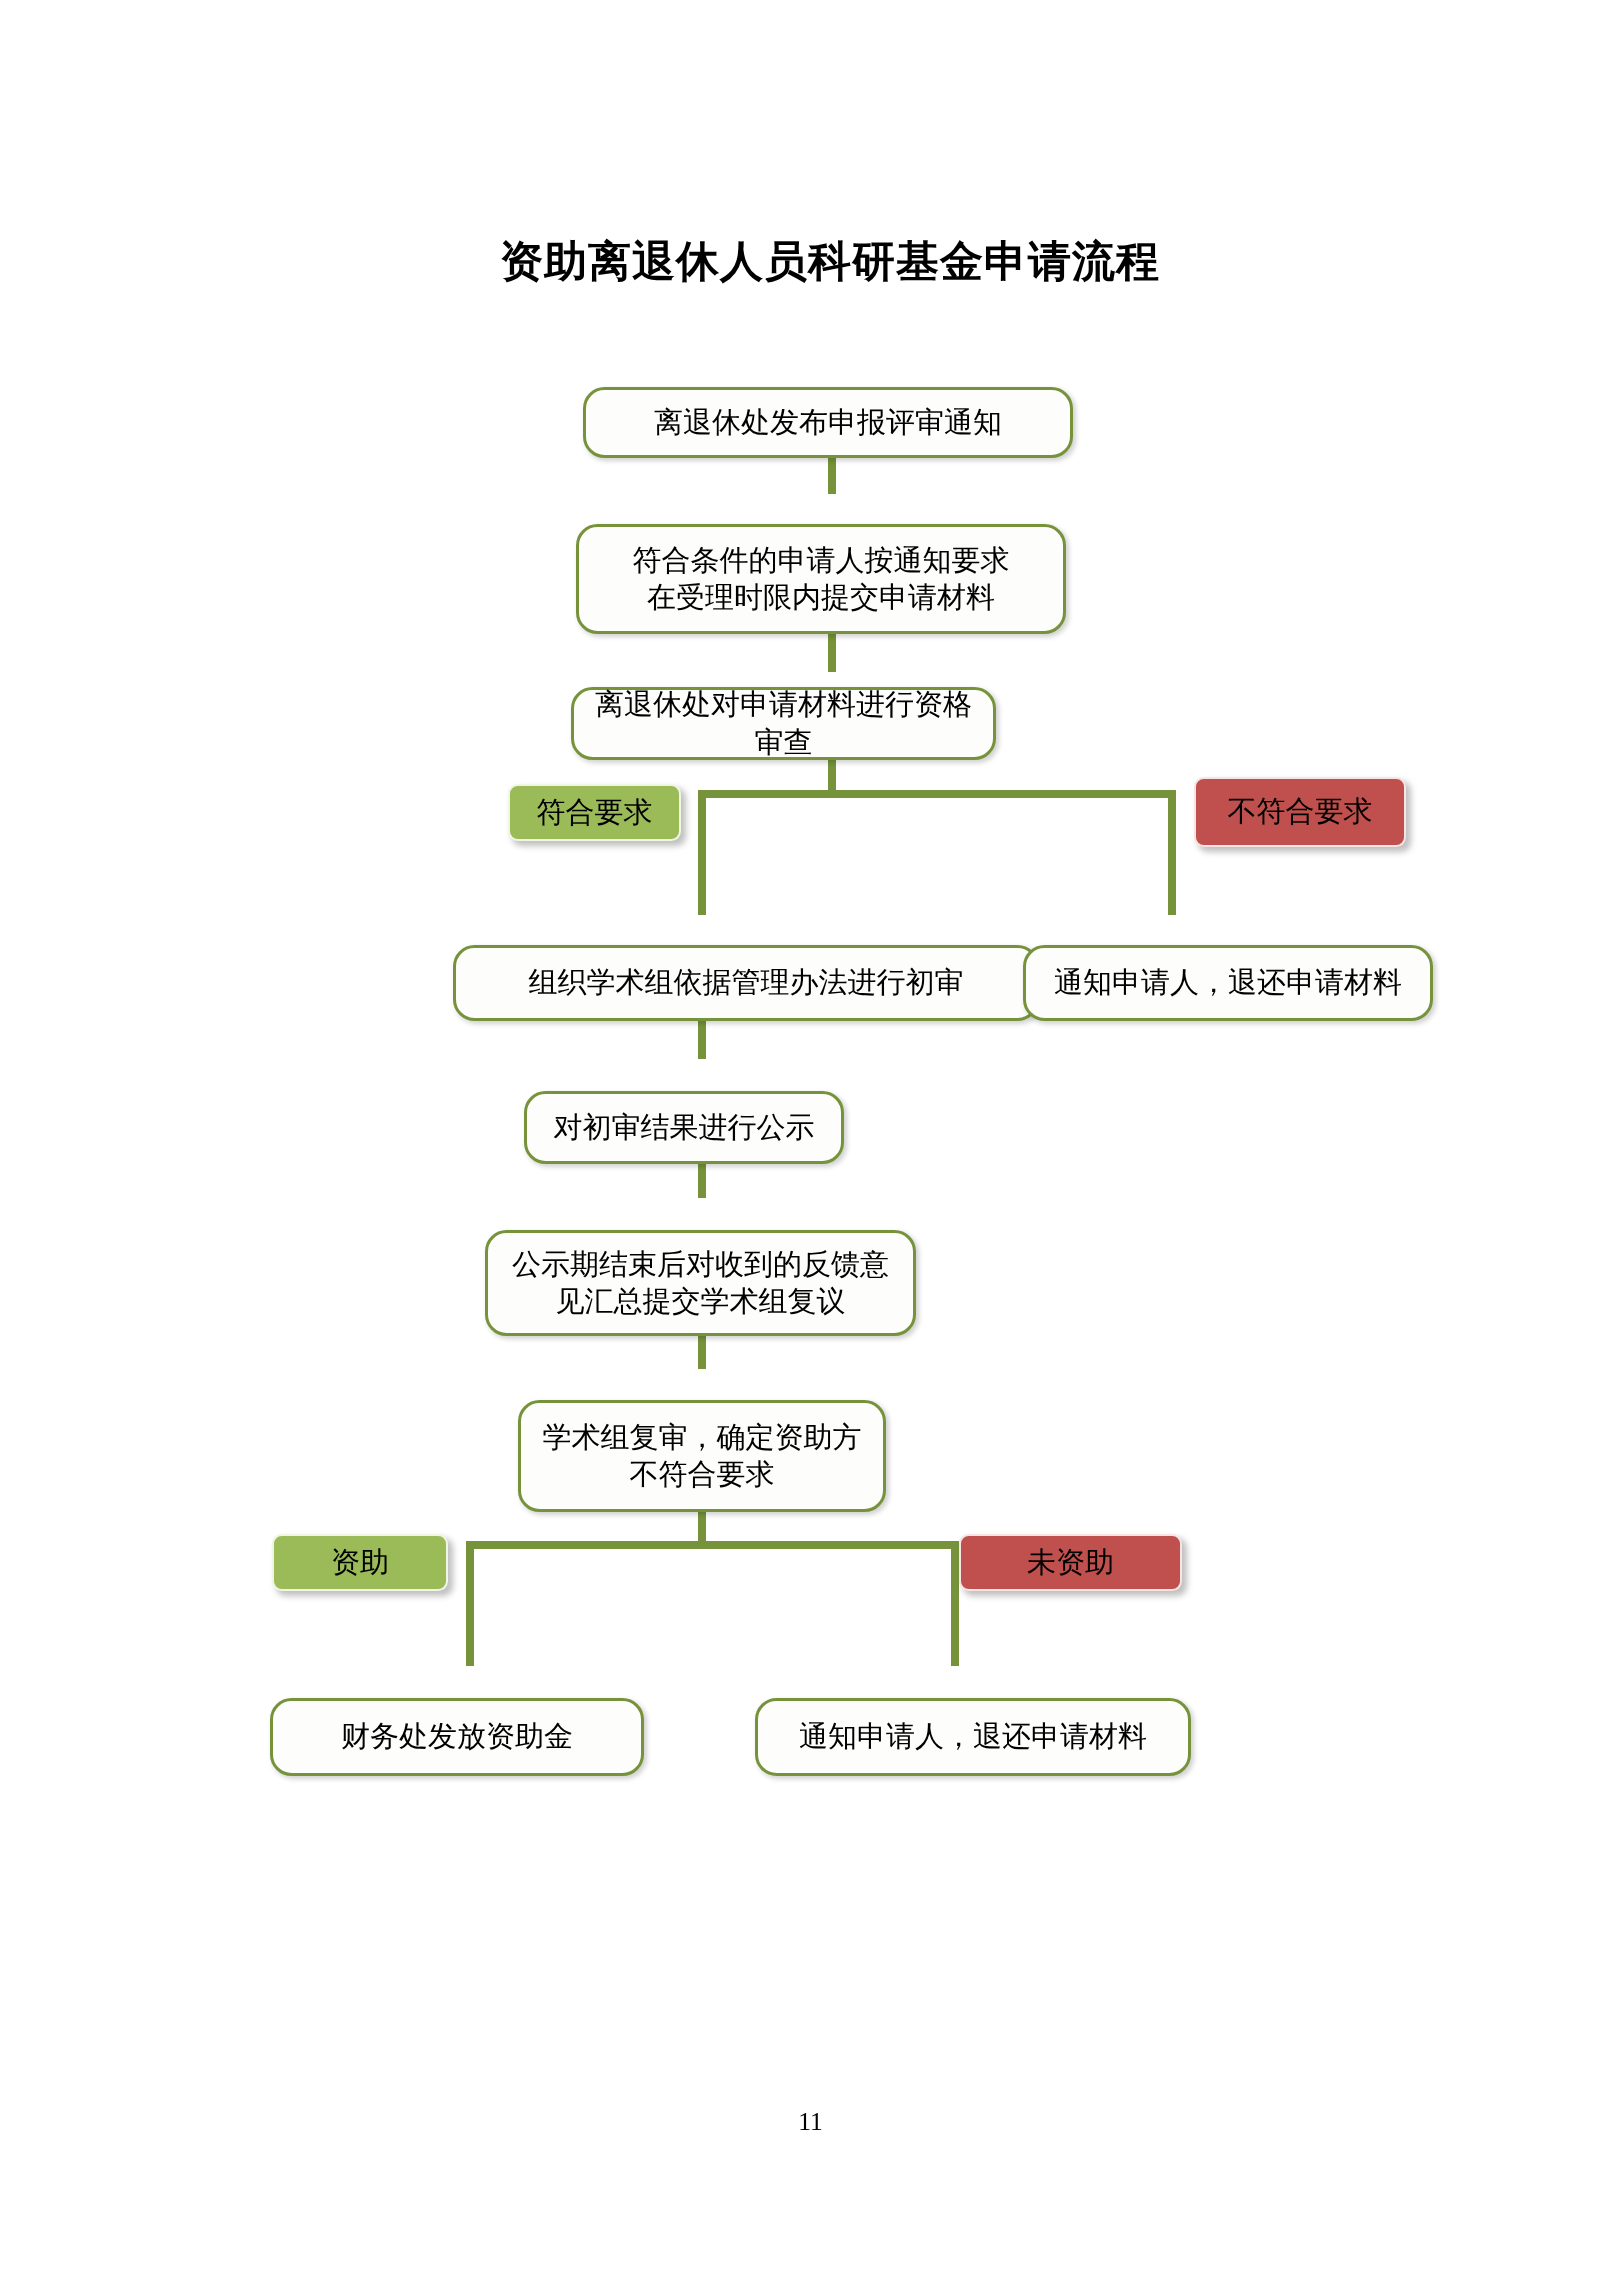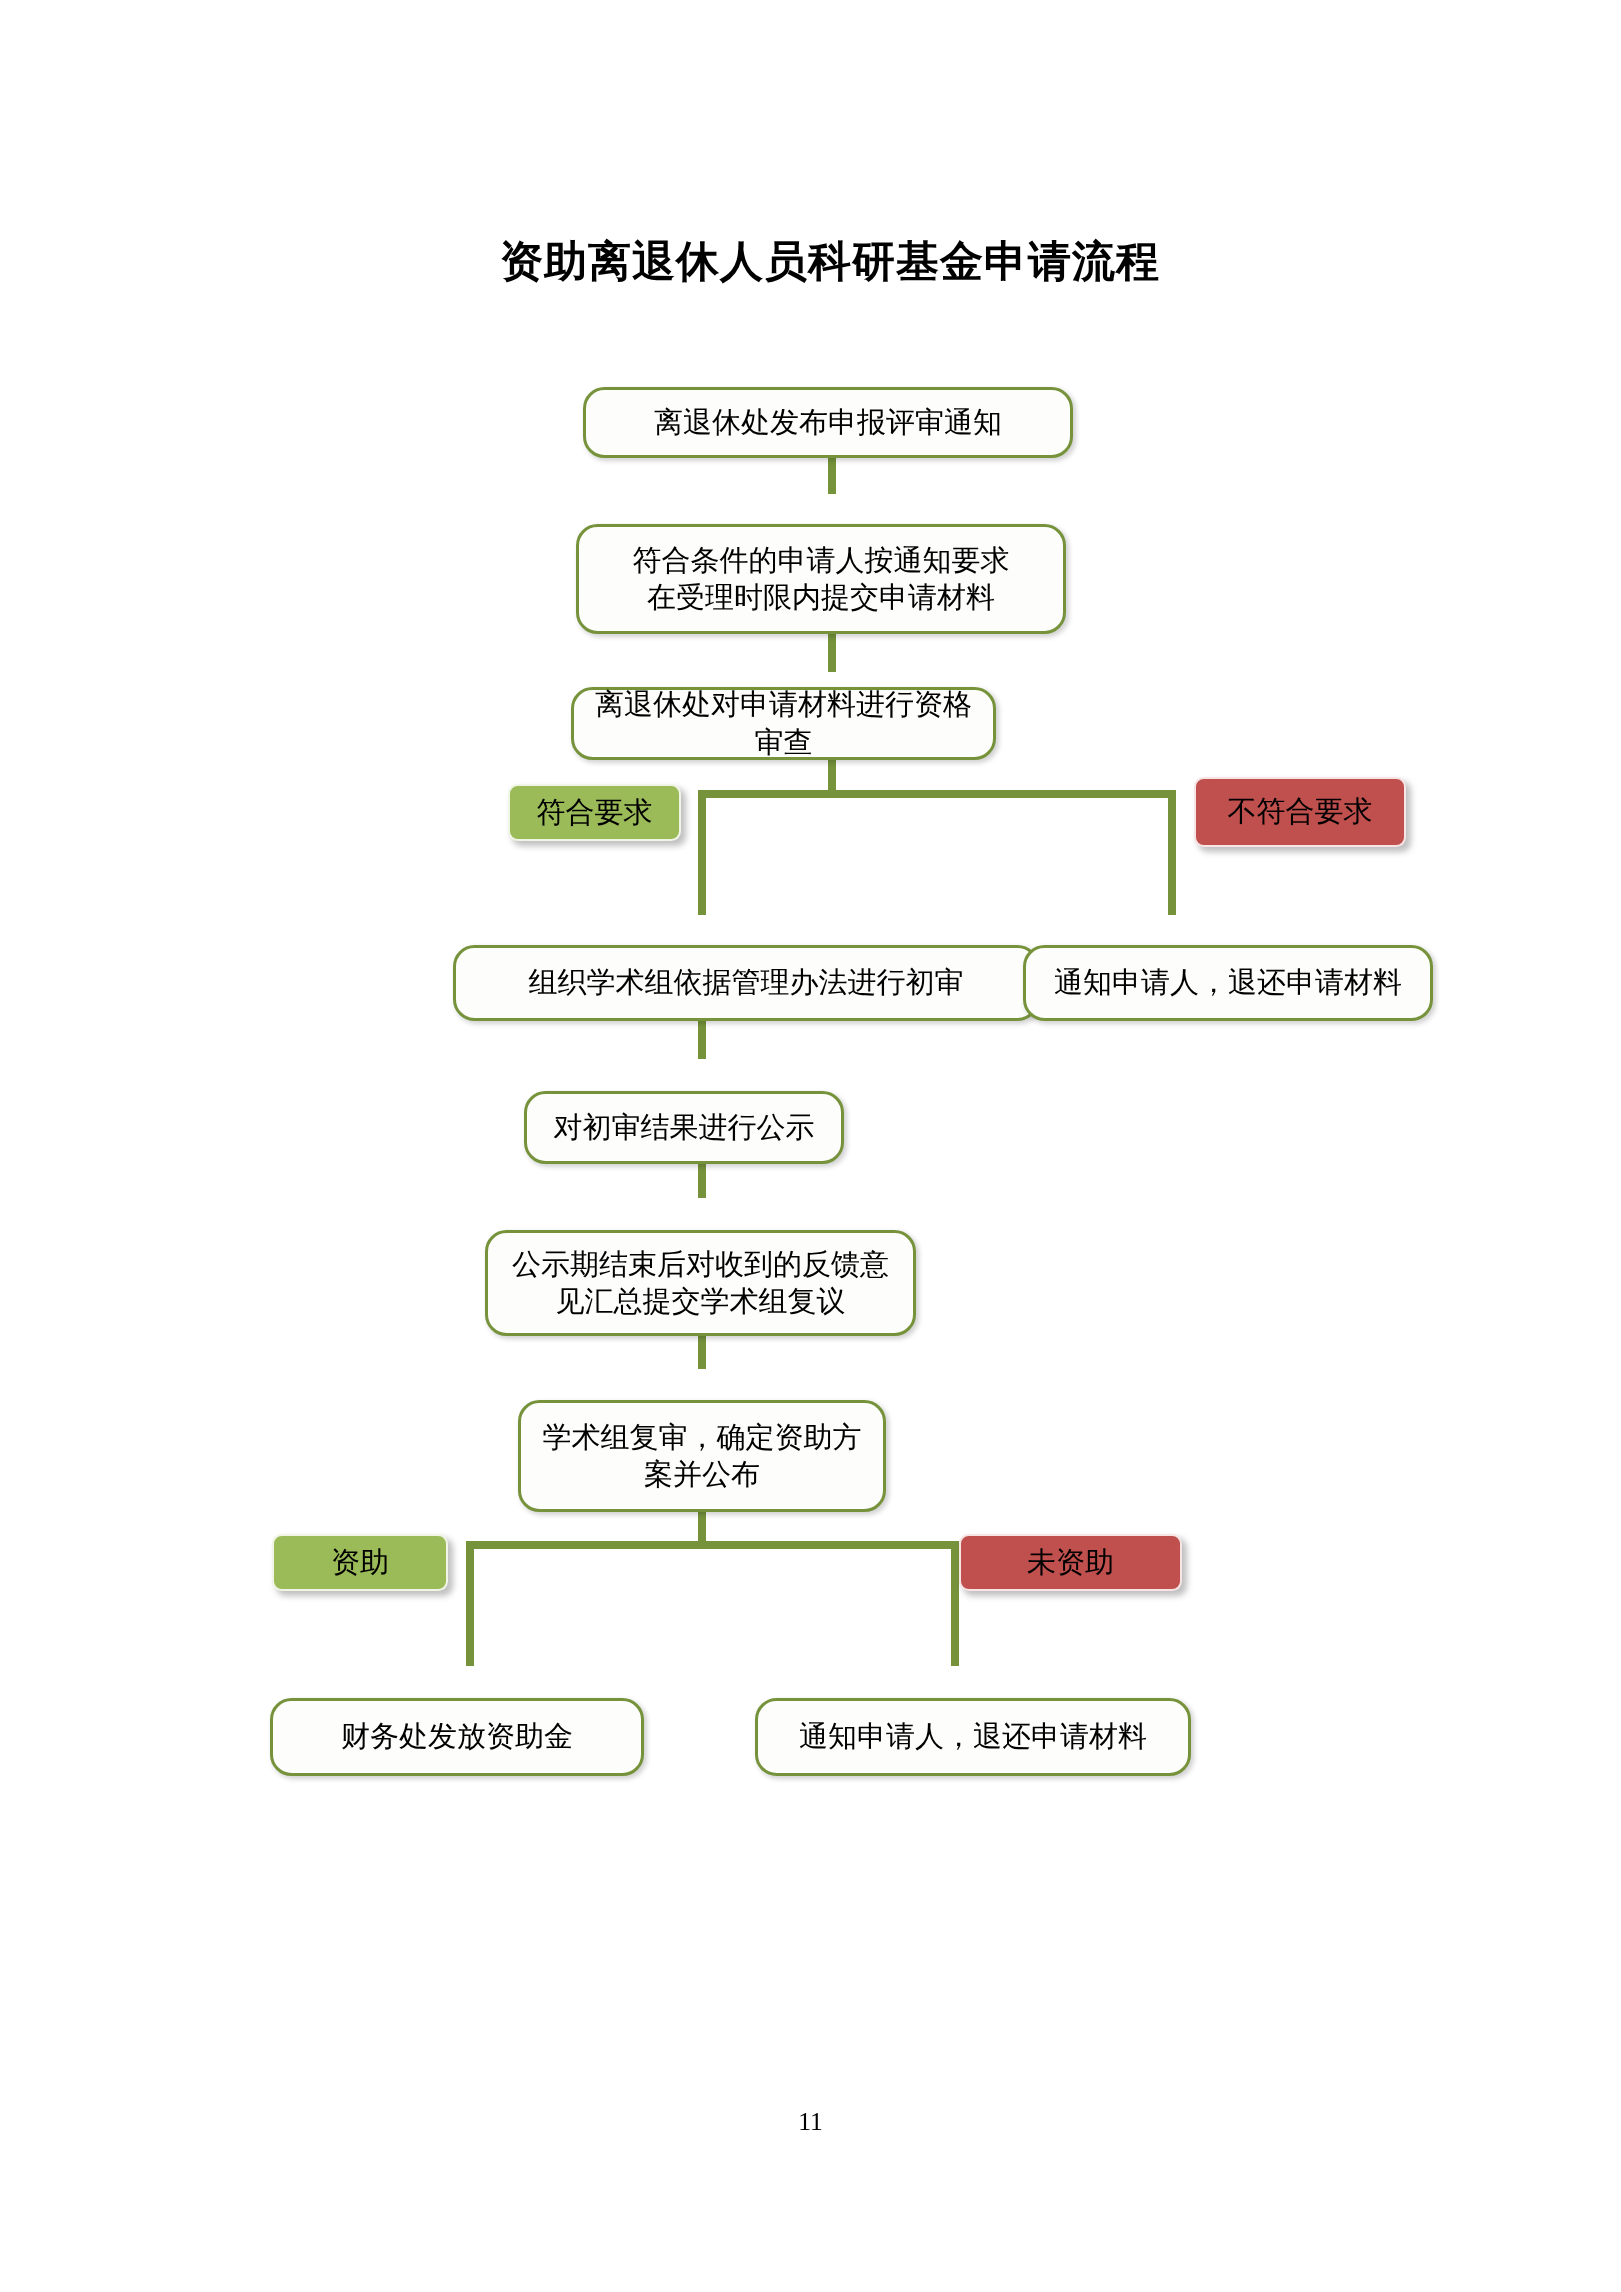--- a/index.html
+++ b/index.html
@@ -153,21 +153,21 @@
     <span class="node-text">对初审结果进行公示</span>
   </div>
 
   <div class="node" style="left:485px; top:1198px; width:431px; height:106px;">
     <span class="node-text">公示期结束后对收到的反馈意
 见汇总提交学术组复议</span>
   </div>
 
   <div class="node" style="left:518px; top:1368px; width:368px; height:112px;">
     <span class="node-text">学术组复审，确定资助方
-案并公布</span>
+不符合要求</span>
   </div>
 
   <div class="node" style="left:270px; top:1666px; width:374px; height:78px;">
     <span class="node-text">财务处发放资助金</span>
   </div>
 
   <div class="node" style="left:755px; top:1666px; width:436px; height:78px;">
     <span class="node-text">通知申请人，退还申请材料</span>
   </div>
 

